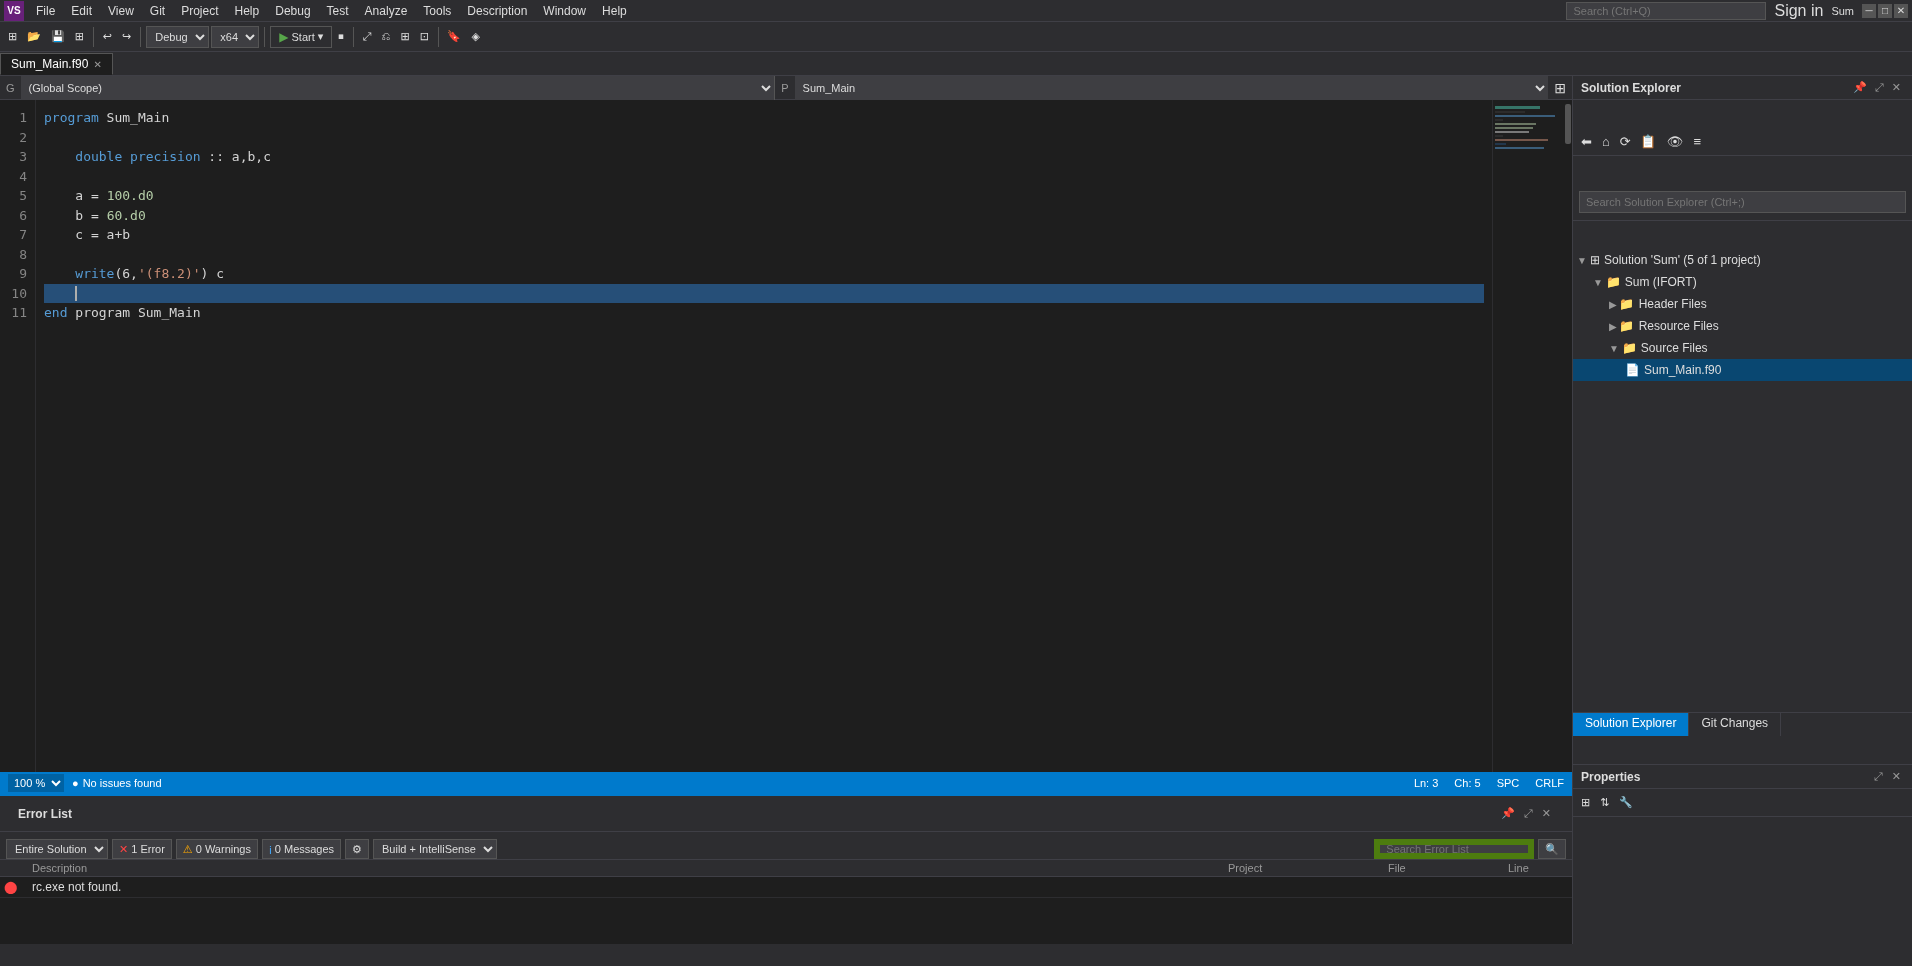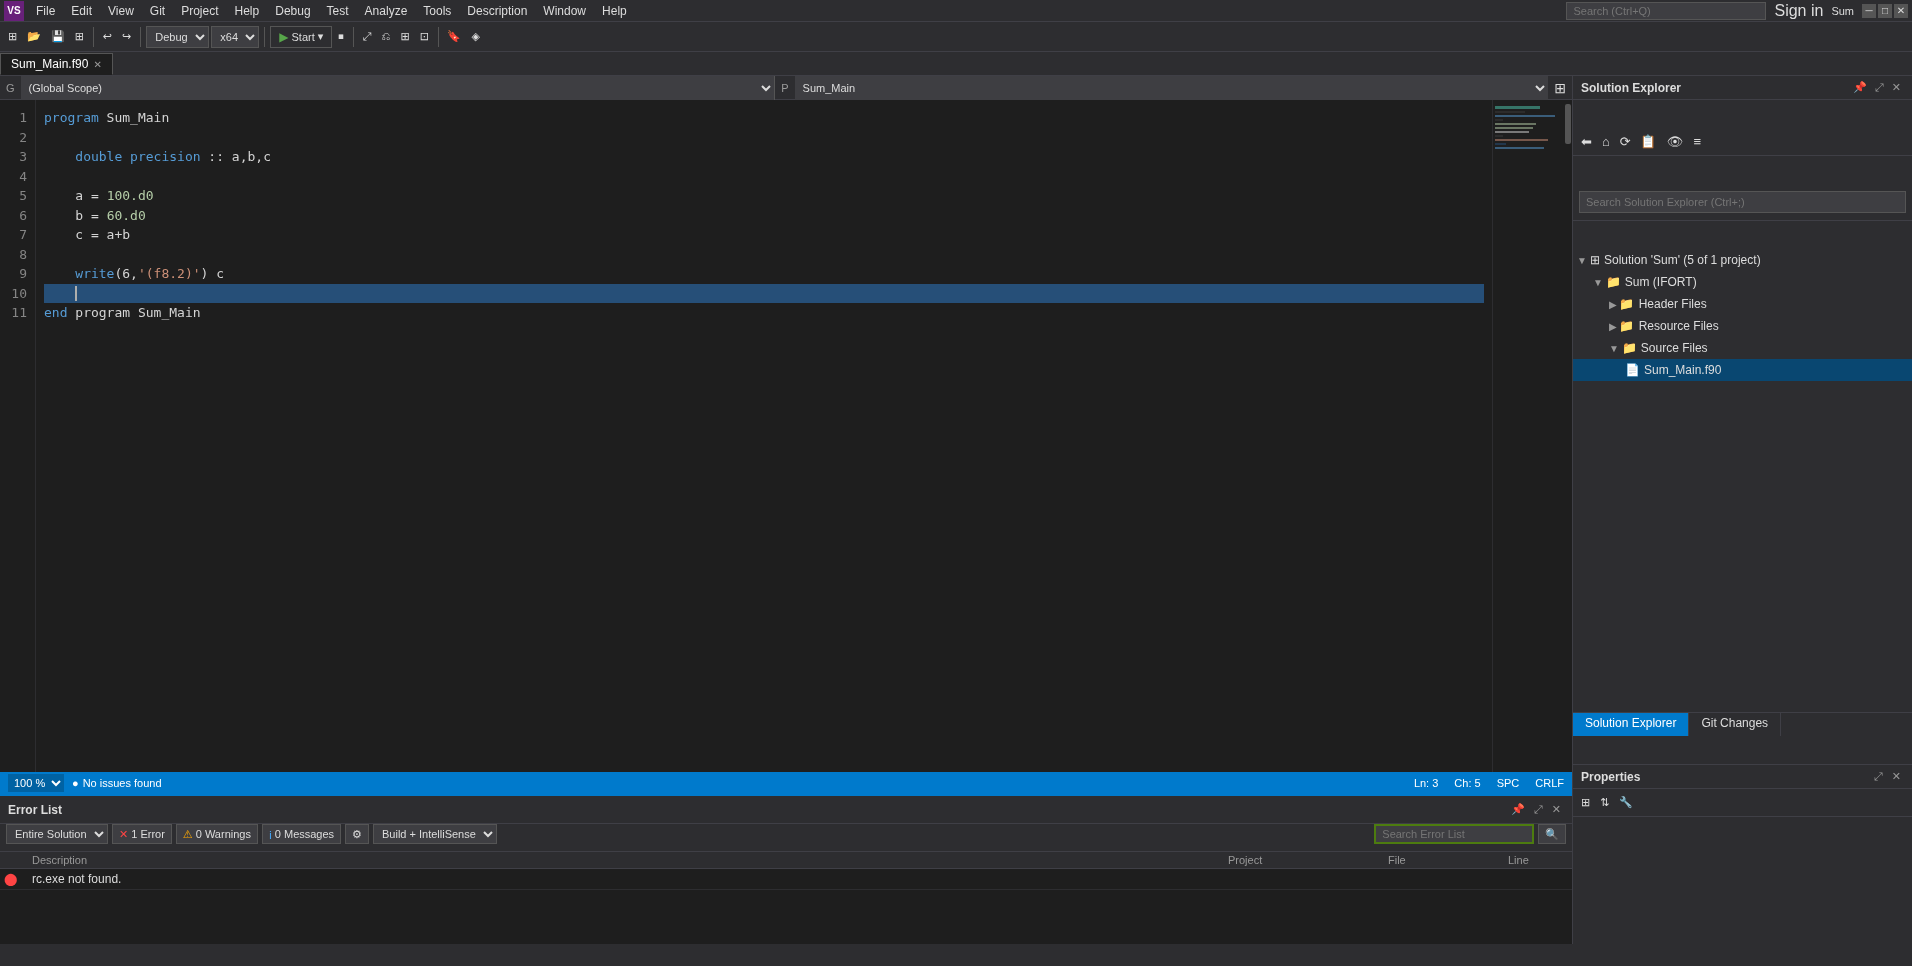--- a/index.html
+++ b/index.html
@@ -358,34 +358,34 @@
     
     .error-panel {
       height: 150px;
       background: #1e1e1e;
       border-top: 2px solid #007acc;
       display: flex;
       flex-direction: column;
     }
     .error-panel-header {
       background: #2d2d30;
+      height: 36px;
+      display: flex;
+      align-items: center;
+      padding: 0 18px;
+      font-size: 12px;
+      color: #ddd;
+      font-weight: 600;
+      border-bottom: 1px solid #3f3f46;
+    }
+    .error-toolbar {
+      background: #2d2d30;
       height: 28px;
       display: flex;
-      align-items: center;
-      padding: 0 8px;
-      font-size: 12px;
-      color: #ddd;
-      font-weight: 600;
-      border-bottom: 1px solid #3f3f46;
-    }
-    .error-toolbar {
-      background: #2d2d30;
-      height: 28px;
-      display: flex;
-      align-items: flex-start;
+      align-items: flex-end;
       padding: 0 6px;
       gap: 4px;
       border-bottom: 1px solid #3f3f46;
     }
     .err-dropdown {
       background: #3e3e42;
       border: 1px solid #555;
       color: #ddd;
       font-size: 11px;
       padding: 1px 4px;
@@ -397,21 +397,21 @@
       color: #ddd;
       font-size: 11px;
       padding: 1px 6px;
       height: 20px;
       cursor: pointer;
       display: flex; align-items: center; gap: 3px;
     }
 
     .error-search {
       background: #3e3e42;
-      border: 2px solid #4d7c0f;
+      border: 6px solid #4d7c0f;
       color: #ddd;
       font-size: 11px;
       padding: 1px 6px;
       height: 20px;
       margin-left: auto;
       width: 160px;
     }
 
     .error-table {
       flex: 1;

